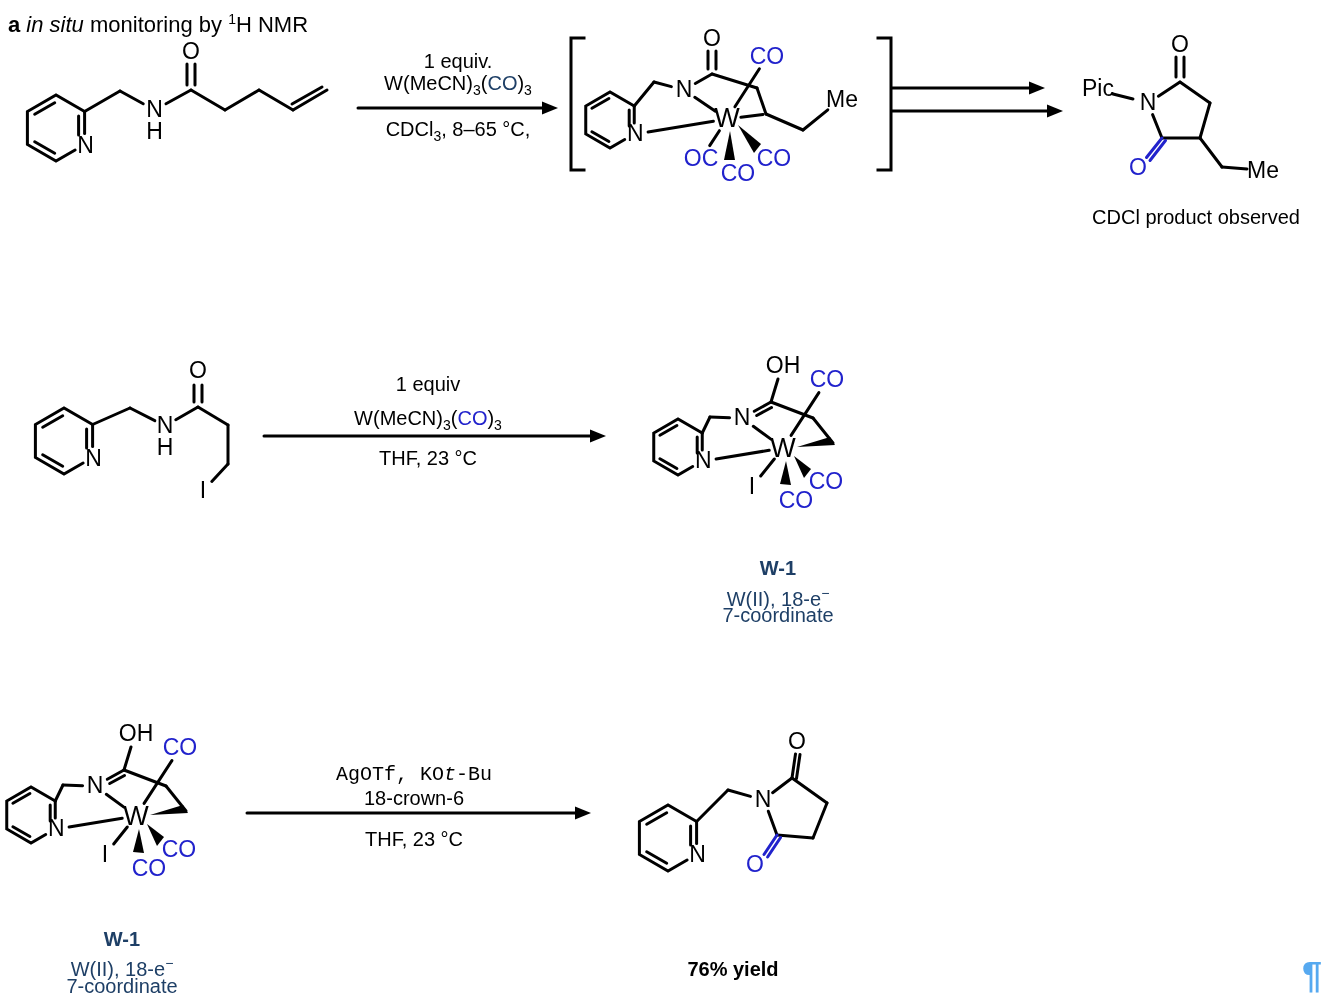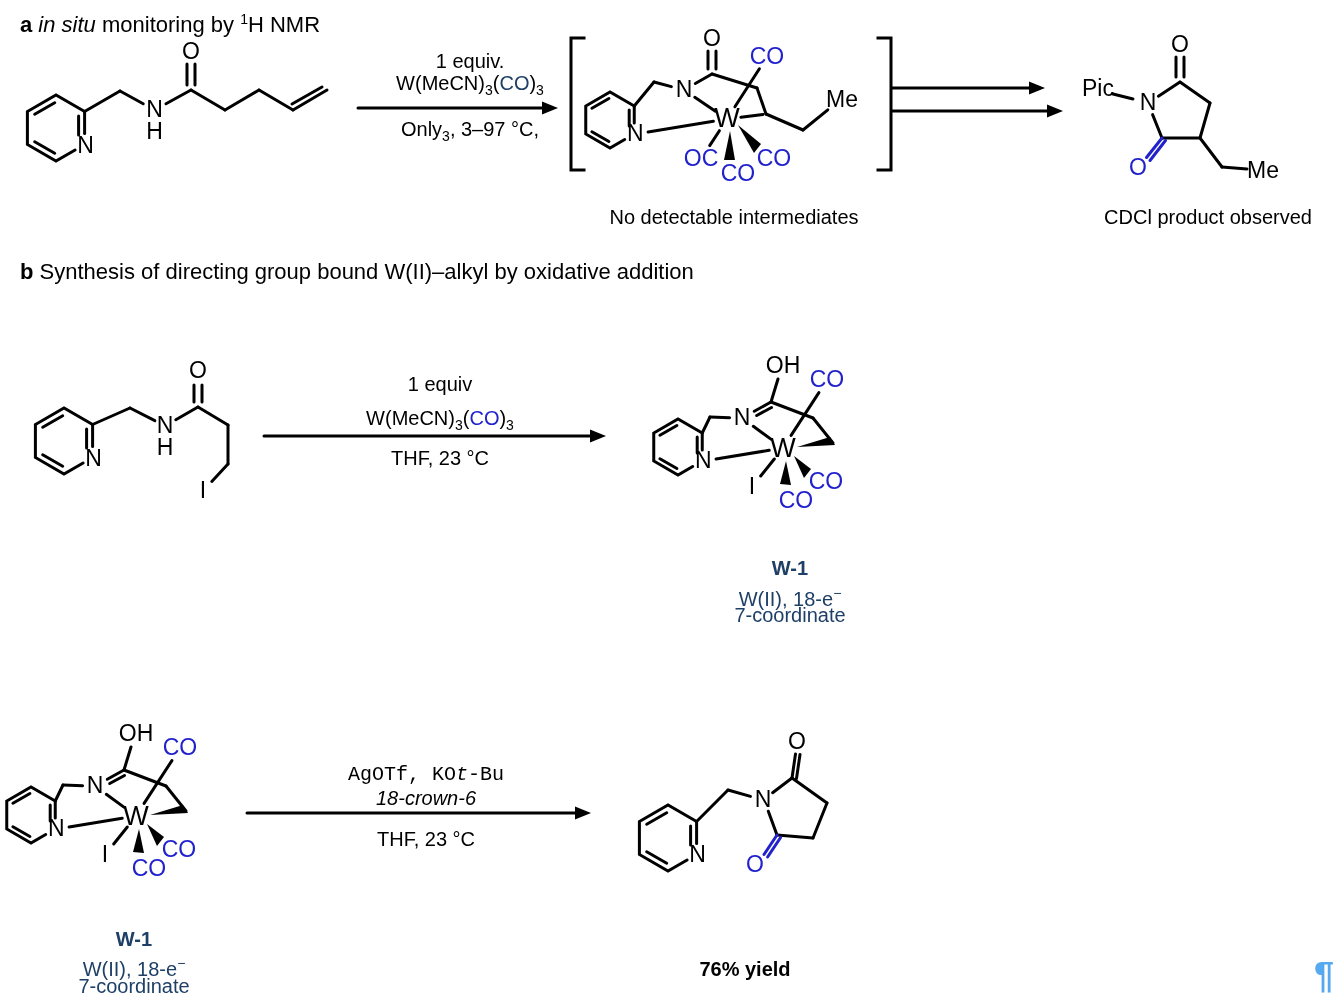--- a/index.html
+++ b/index.html
@@ -1,19 +1,19 @@
 <!DOCTYPE html>
 <html style="--blue: #2122CC; --navy: #1E3F66; --pilcrow: #56A9F0;"><head>
 <meta charset="utf-8">
 <style>
   :root { --blue:#2122CC; --navy:#1E3F66; --pilcrow:#56A9F0; }
   html,body{margin:0;padding:0;background:#fff;}
   .page{position:relative;width:1342px;height:1000px;background:#fff;overflow:hidden;
         font-family:"Liberation Sans",sans-serif;color:#000;}
-  .abs{position:absolute;margin-left:12px;}
+  .abs{position:absolute;}
   .ctr{transform:translateX(-50%);text-align:center;white-space:nowrap;}
   .t20{font-size:20px;line-height:24px;}
   .t22{font-size:22px;line-height:26px;}
   .bold{font-weight:bold;}
   .navy{color:var(--navy);}
   .blue{color:var(--blue);}
   sub{font-size:14px;}
   sup{font-size:14px;}
   .pilcrow{color:var(--pilcrow);font-size:36px;font-weight:bold;line-height:36px;}
   svg{position:absolute;overflow:visible;}
@@ -63,21 +63,21 @@
 
   <svg style="left:356px;top:97px;" width="205" height="22" viewBox="0 0 205 22">
     <line class="b" x1="2" y1="11" x2="186" y2="11"></line>
     <polygon class="ah" points="202,11 186,4.5 186,17.5"></polygon>
   </svg>
   <div class="abs t20 ctr" style="left:458px;top:49px;">1 equiv.</div>
   <div class="abs t20 ctr" style="left:458px;top:71px;">
     <span>W(MeCN)</span><sub>3</sub><span>(</span><span class="navy">CO</span><span>)</span><sub>3</sub>
   </div>
   <div class="abs t20 ctr" style="left:458px;top:117px;">
-    <span>Only</span><sub>3</sub><span>, 3–97 °C,</span>
+    <span>CDCl</span><sub>3</sub><span>, 8–65 °C,</span>
   </div>
 
   <svg style="left:558px;top:28px;" width="348" height="188" viewBox="0 0 348 188">
     <g>
       <path class="bk" d="M26,10 L13,10 L13,142 L26,142"></path>
       <path class="bk" d="M320,10 L333,10 L333,142 L320,142"></path>
     </g>
     <g>
       <path class="b" d="M76.25,78 L52,64 L27.75,78 L27.75,106 L52,120 L66.7,111.5"></path>
       <line class="b" x1="76.25" y1="95" x2="76.25" y2="78"></line>
@@ -106,21 +106,20 @@
     <text x="77.3" y="113" text-anchor="middle">N</text>
     <text x="126" y="69" text-anchor="middle">N</text>
     <text x="154" y="18" text-anchor="middle">O</text>
     <text x="169" y="99" text-anchor="middle" class="big">W</text>
     <text x="209" y="36" text-anchor="middle" class="blue">CO</text>
     <text x="143" y="138" text-anchor="middle" class="blue">OC</text>
     <text x="180" y="153" text-anchor="middle" class="blue">CO</text>
     <text x="216" y="138" text-anchor="middle" class="blue">CO</text>
     <text x="284" y="79" text-anchor="middle">Me</text>
   </svg>
-  <div class="abs t20 ctr" style="left:722px;top:205px;">No detectable intermediates</div>
 
   <svg style="left:874px;top:76px;" width="200" height="48" viewBox="0 0 200 48">
     <line class="b" x1="18" y1="12" x2="155" y2="12"></line>
     <polygon class="ah" points="171,12 155,5.5 155,18.5"></polygon>
     <line class="b" x1="18" y1="35" x2="173" y2="35"></line>
     <polygon class="ah" points="189,35 173,28.5 173,41.5"></polygon>
   </svg>
 
   <svg style="left:1075px;top:30px;" width="230" height="160" viewBox="0 0 230 160">
     <g>
@@ -142,23 +141,20 @@
       <line class="b" x1="147" y1="137" x2="172" y2="139"></line>
     </g>
     <text x="23" y="66" text-anchor="middle">Pic</text>
     <text x="73" y="80" text-anchor="middle">N</text>
     <text x="105" y="22" text-anchor="middle">O</text>
     <text x="63" y="145" text-anchor="middle" class="blue">O</text>
     <text x="188" y="148" text-anchor="middle">Me</text>
   </svg>
   <div class="abs t20 ctr" style="left:1196px;top:205px;">CDCl product observed</div>
 
-  <div class="abs t22" style="left:8px;top:259px;">
-    <span class="bold">b</span><span> Synthesis of directing group bound W(II)–alkyl by oxidative addition</span>
-  </div>
 
   <svg style="left:12px;top:345px;" width="250" height="170" viewBox="0 0 250 170">
     <g>
       <path class="b" d="M80.6,79.5 L52,63 L23.4,79.5 L23.4,112.5 L52,129 L71.1,118"></path>
       <line class="b" x1="80.6" y1="101.5" x2="80.6" y2="79.5"></line>
       <line class="b" x1="50.7" y1="70.7" x2="30.7" y2="82.2"></line>
       <line class="b" x1="30.7" y1="109.8" x2="50.7" y2="121.3"></line>
       <line class="b" x1="74.6" y1="103" x2="74.6" y2="84"></line>
     </g>
     <g>
@@ -267,21 +263,21 @@
   </div>
   <div class="abs t20 ctr navy" style="left:122px;top:974px;">7-coordinate</div>
 
   <svg style="left:245px;top:803px;" width="350" height="20" viewBox="0 0 350 20">
     <line class="b" x1="2" y1="10" x2="332" y2="10"></line>
     <polygon class="ah" points="346,10 330,3.5 330,16.5"></polygon>
   </svg>
   <div class="abs t20 ctr" style="left:414px;top:763px;font-family:Liberation Mono, monospace;">
     <span>AgOTf, KO</span><i>t</i><span>-Bu</span>
   </div>
-  <div class="abs t20 ctr" style="left:414px;top:786px;font-style:italic;">18-crown-6</div>
+  <div class="abs t20 ctr" style="left:414px;top:786px;">18-crown-6</div>
   <div class="abs t20 ctr" style="left:414px;top:827px;">THF, 23 °C</div>
 
   <svg style="left:610px;top:725px;" width="250" height="165" viewBox="0 0 250 165">
     <g>
       <path class="b" d="M86.6,96.5 L58,80 L29.4,96.5 L29.4,129.5 L58,146 L77.1,135"></path>
       <line class="b" x1="86.6" y1="118.5" x2="86.6" y2="96.5"></line>
       <line class="b" x1="56.7" y1="87.7" x2="36.7" y2="99.2"></line>
       <line class="b" x1="36.7" y1="126.8" x2="56.7" y2="138.3"></line>
       <line class="b" x1="80.6" y1="120" x2="80.6" y2="101"></line>
     </g>

